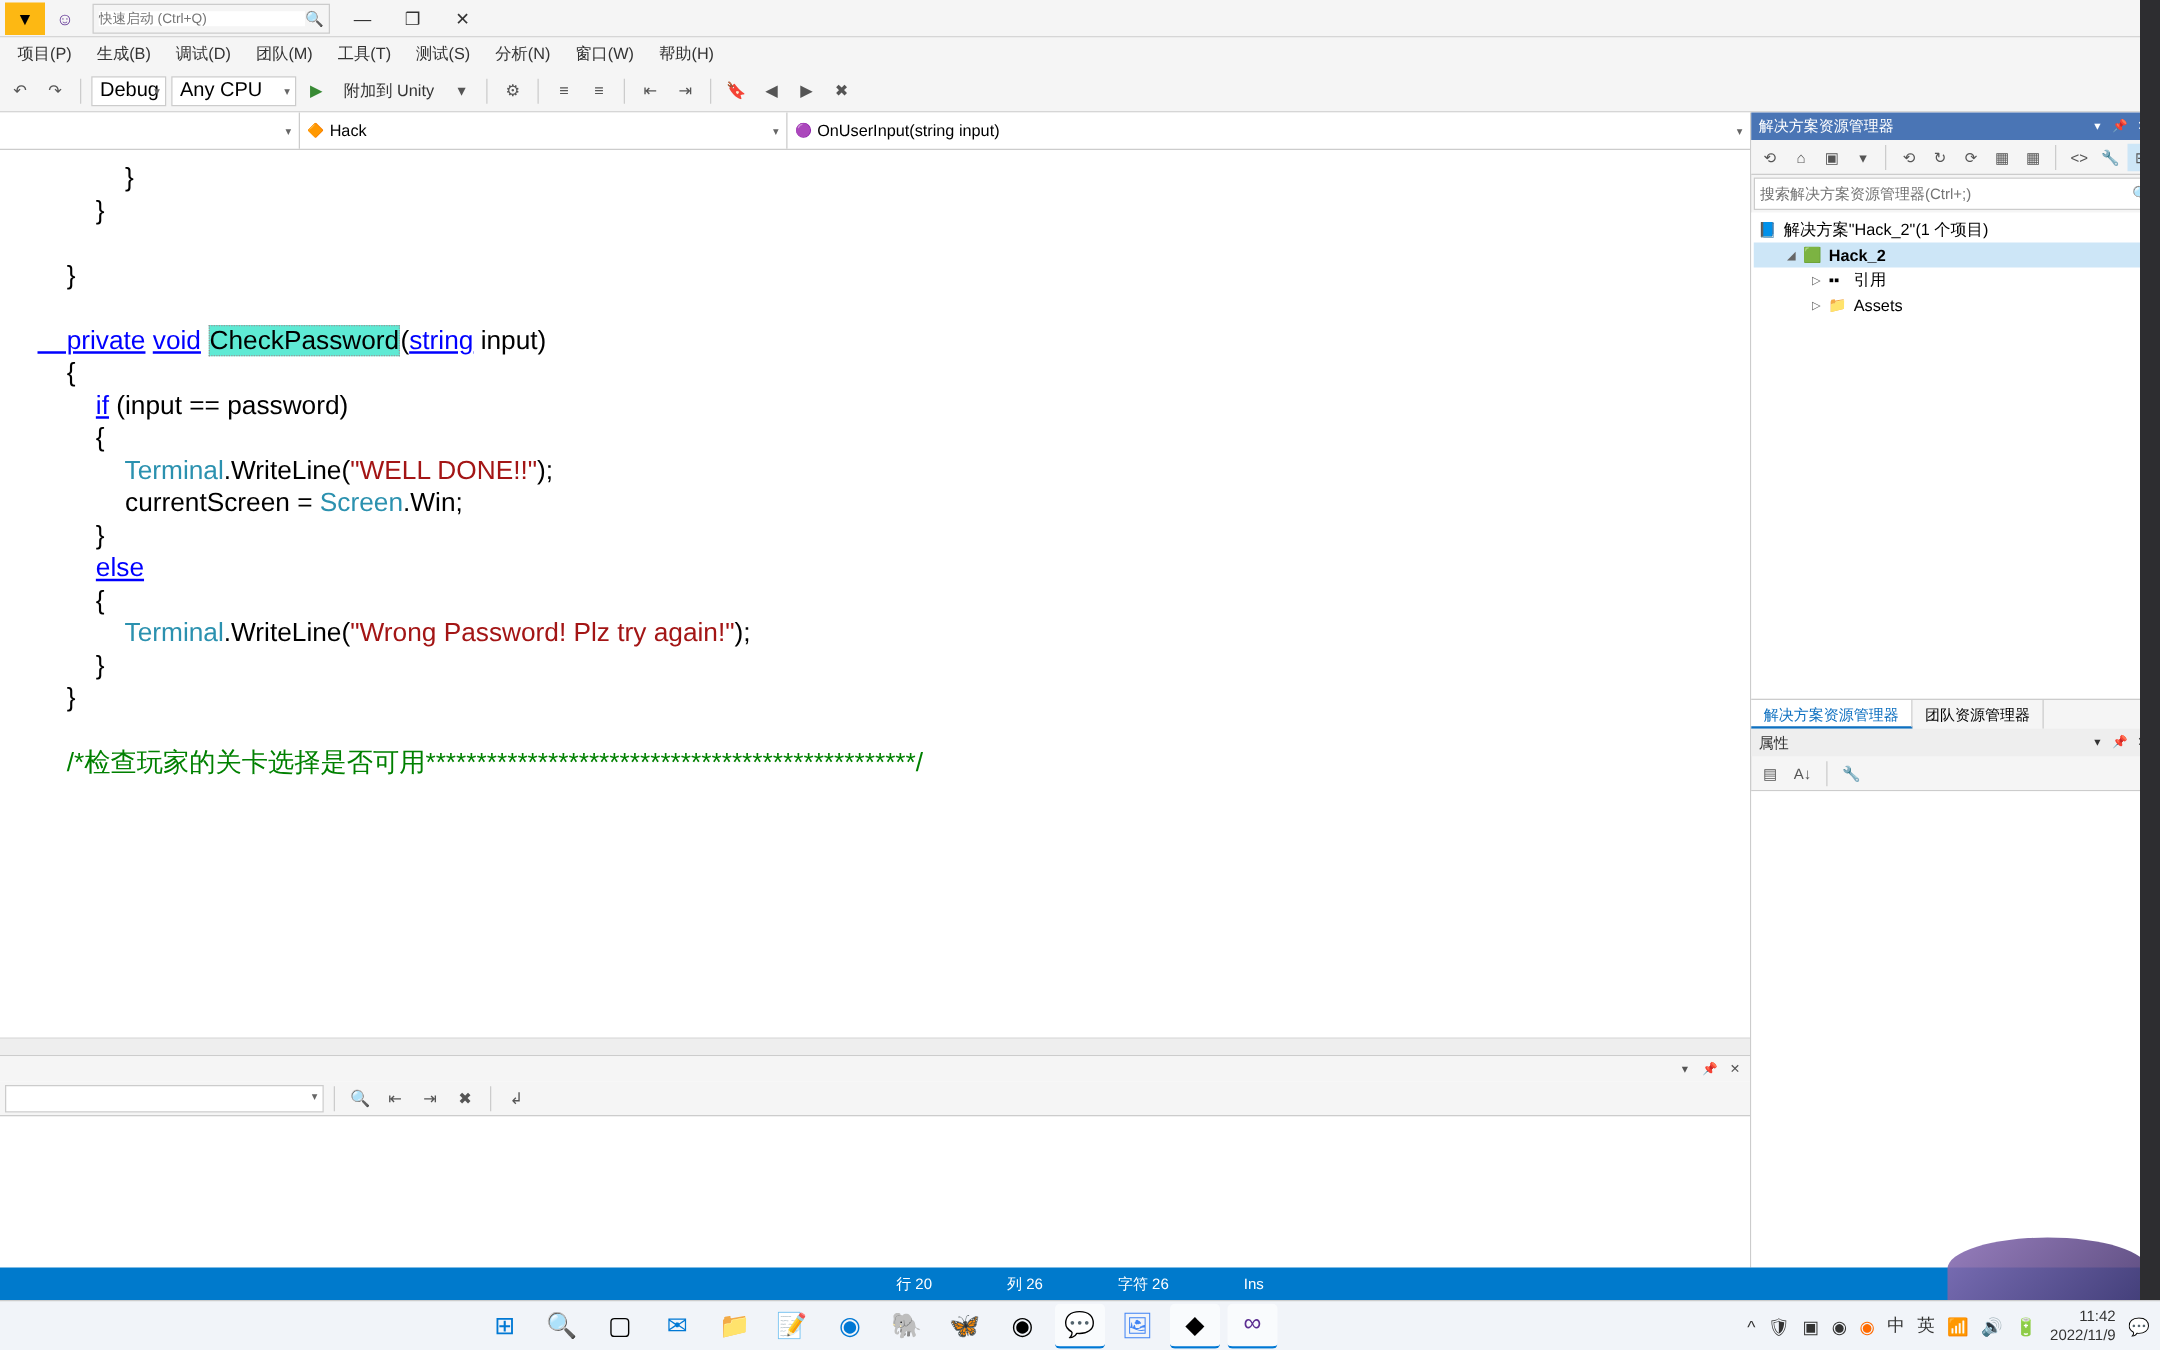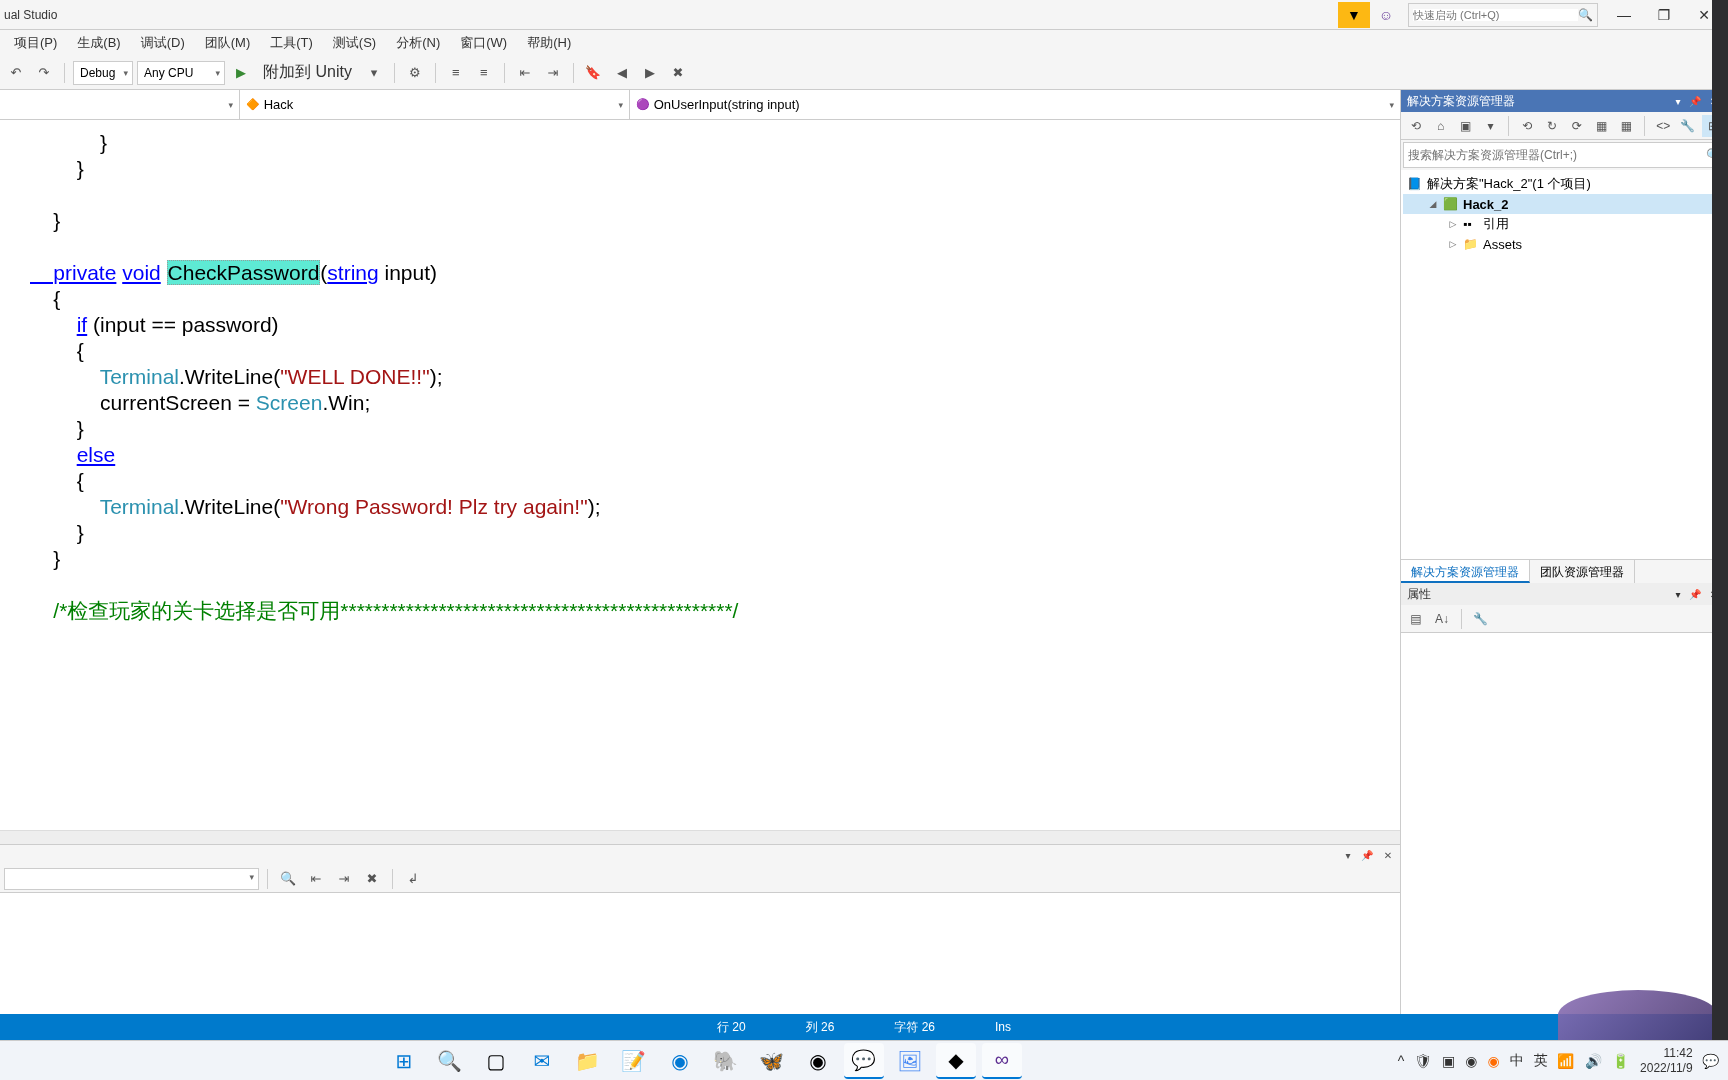--- a/index.html
+++ b/index.html
@@ -17,24 +17,24 @@
 .win-btn { width: 40px; height: 26px; display: flex; align-items: center; justify-content: center; font-size: 14px; color: #333; }
 
 
 .menu-bar { height: 26px; background: #f5f5f5; display: flex; align-items: center; padding: 0 4px; }
 .menu-item { padding: 4px 10px; font-size: 13px; color: #333; cursor: pointer; }
 
 
 .toolbar { height: 34px; background: #f5f5f5; border-bottom: 1px solid #ccc; display: flex; align-items: center; padding: 0 4px; gap: 4px; }
 .tb-btn { width: 24px; height: 24px; display: flex; align-items: center; justify-content: center; color: #555; font-size: 13px; border: 1px solid transparent; }
 .tb-dd { padding: 0 4px; }
-.tb-combo { height: 24px; border: 1px solid #ccc; background: #fff; font-size: 12px; padding: 0 18px 0 6px; display: flex; align-items: center; position: relative; }
+.tb-combo { height: 24px; border: 1px solid #ccc; background: #fff; font-size: 16px; padding: 0 18px 0 6px; display: flex; align-items: center; position: relative; }
 .tb-combo::after { content: "▾"; position: absolute; right: 4px; font-size: 9px; color: #666; }
 .tb-play { color: #388a34; }
-.tb-attach { font-size: 16px; color: #333; padding: 0 6px; }
+.tb-attach { font-size: 13px; color: #333; padding: 0 6px; }
 .tb-sep { width: 1px; height: 20px; background: #ccc; margin: 0 4px; }
 
 
 .main-area { display: flex; height: calc(100% - 30px - 26px - 34px - 26px - 40px); }
 
 
 .editor-col { flex: 1; display: flex; flex-direction: column; min-width: 0; }
 .nav-bar { height: 30px; border-bottom: 1px solid #ccc; display: flex; align-items: center; background: #fff; }
 .nav-combo { flex: 1; border-right: 1px solid #ccc; height: 100%; display: flex; align-items: center; padding: 0 6px; font-size: 13px; position: relative; }
 .nav-combo:last-child { border-right: none; }
@@ -95,21 +95,20 @@
 .tray { display: flex; align-items: center; gap: 10px; font-size: 12px; color: #333; }
 .tray-time { text-align: right; line-height: 1.2; }
 .tray-ico { font-size: 14px; }
 
 .right-edge { position: absolute; right: 0; top: 0; bottom: 40px; width: 16px; background: #2d2d30; }
 </style>
 </head>
 <body>
 
 <div class="title-bar">
-  <span class="title-text">ual Studio</span>
   <div class="title-right">
     <div class="flag-icon">▼</div>
     <div class="feedback-icon">☺</div>
     <div class="search-box">
       <input placeholder="快速启动 (Ctrl+Q)" style="">
       <span class="search-ico">🔍</span>
     </div>
     <div class="win-btn">—</div>
     <div class="win-btn">❐</div>
     <div class="win-btn">✕</div>
@@ -128,21 +127,21 @@
   <span class="menu-item">帮助(H)</span>
 </div>
 
 <div class="toolbar">
   <div class="tb-btn tb-dd">↶</div>
   <div class="tb-btn tb-dd">↷</div>
   <div class="tb-sep"></div>
   <div class="tb-combo" style="width:60px">
       <span>Debug</span>
     </div>
-  <div class="tb-combo" style="width:88px">
+  <div class="tb-combo" style="width:100px">
       <span>Any CPU</span>
     </div>
   <div class="tb-btn tb-play">▶</div>
   <span class="tb-attach">附加到 Unity</span>
   <div class="tb-btn">▾</div>
   <div class="tb-sep"></div>
   <div class="tb-btn">⚙</div>
   <div class="tb-sep"></div>
   <div class="tb-btn">≡</div>
   <div class="tb-btn">≡</div>

